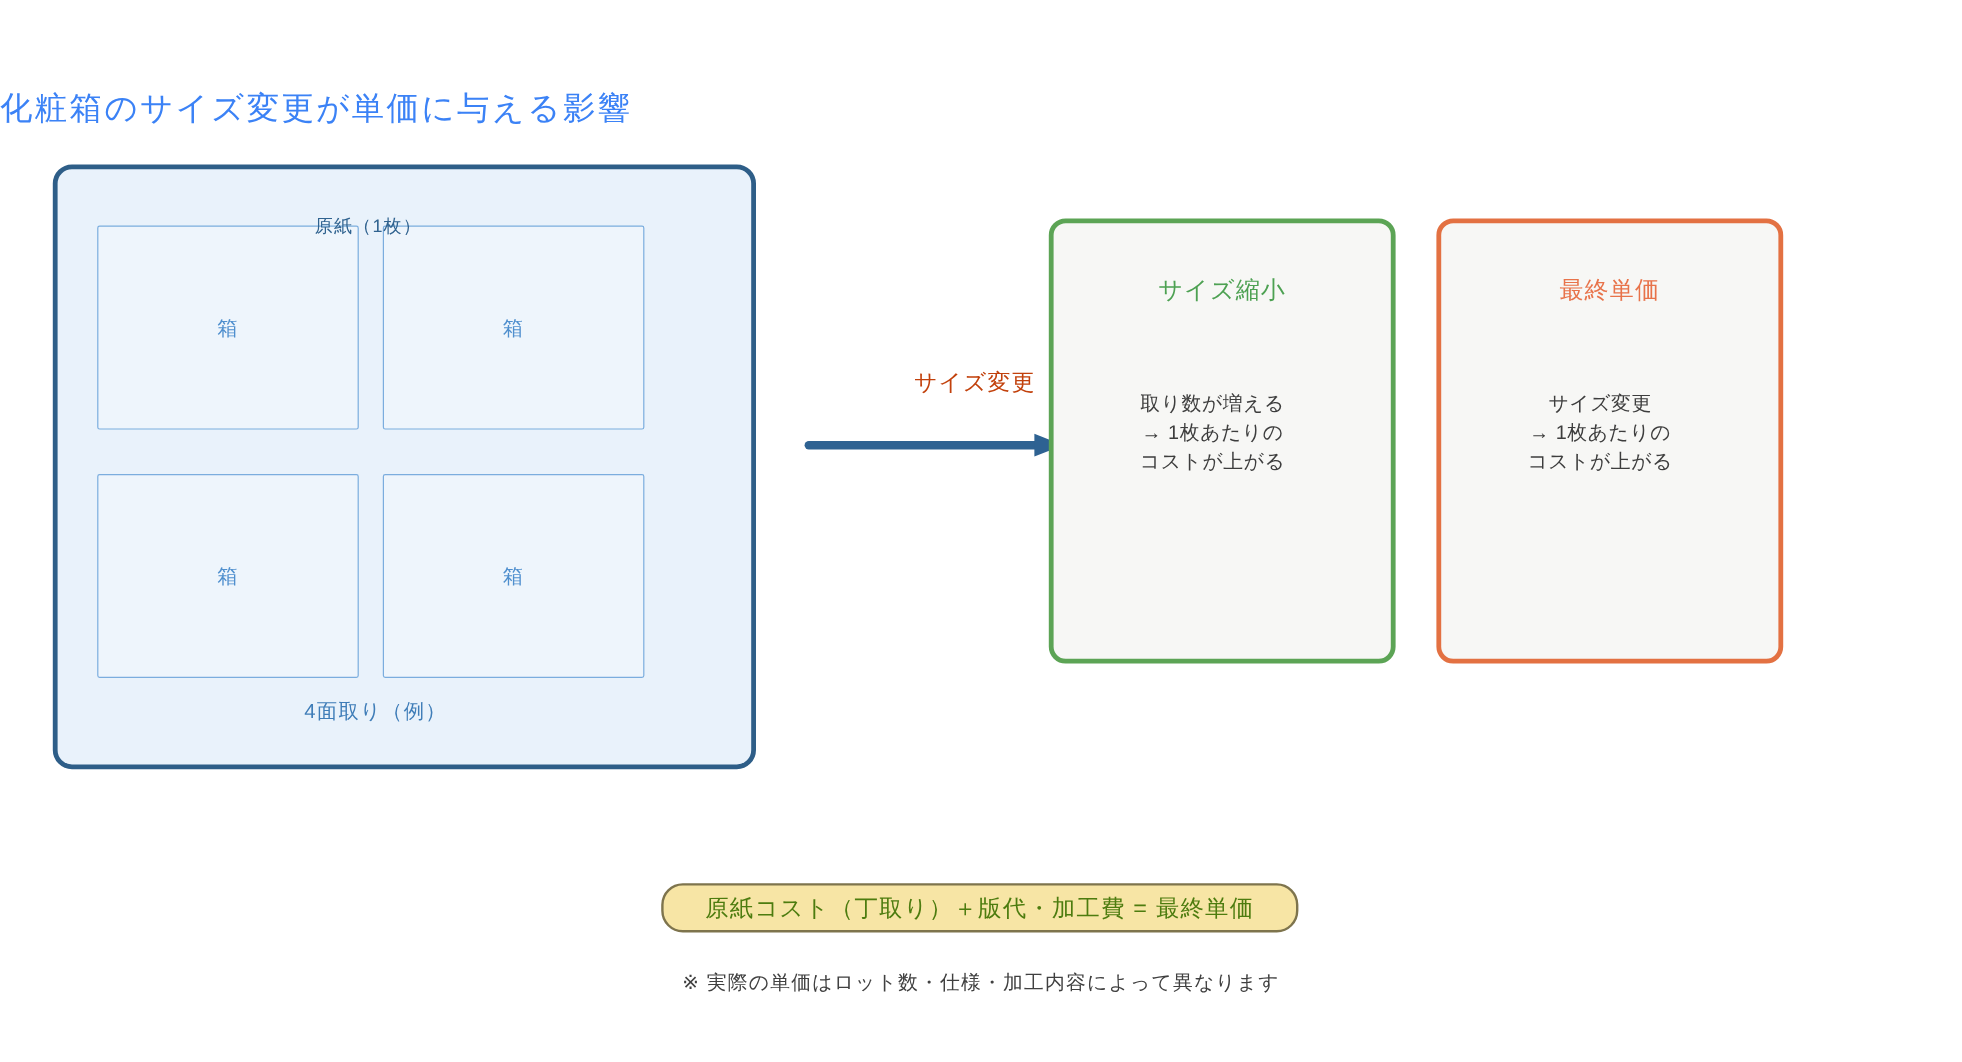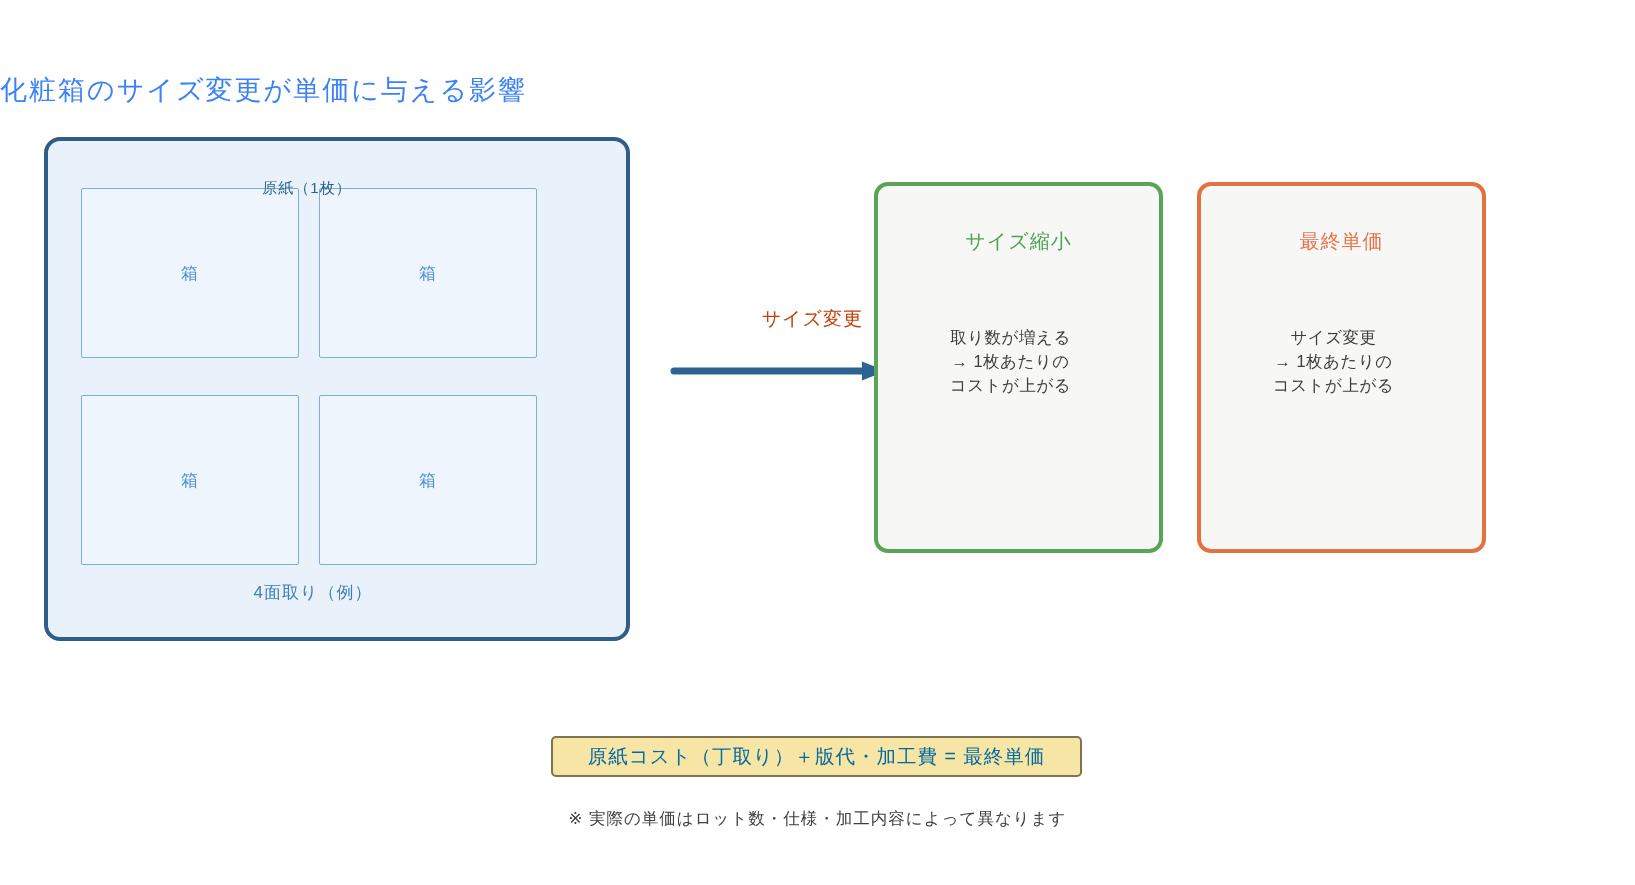--- a/index.html
+++ b/index.html
@@ -116,27 +116,27 @@
     color: #3d3d3d;
   }
 
   
   .formula {
     position: absolute;
     left: 551px; top: 736px;
     width: 531px; height: 41px;
     background: #f7e5a5;
     border: 2.5px solid #7e744d;
-    border-radius: 5px;
+    border-radius: 18px;
     display: flex;
     align-items: center;
     justify-content: center;
     font-size: 19.5px;
     letter-spacing: 1px;
-    color: #0369a1;
+    color: #4d7c0f;
   }
 
   
   .footnote {
     position: absolute;
     top: 808px; left: 0; right: 0;
     text-align: center;
     font-size: 16.5px;
     letter-spacing: 1px;
     color: #404040;

